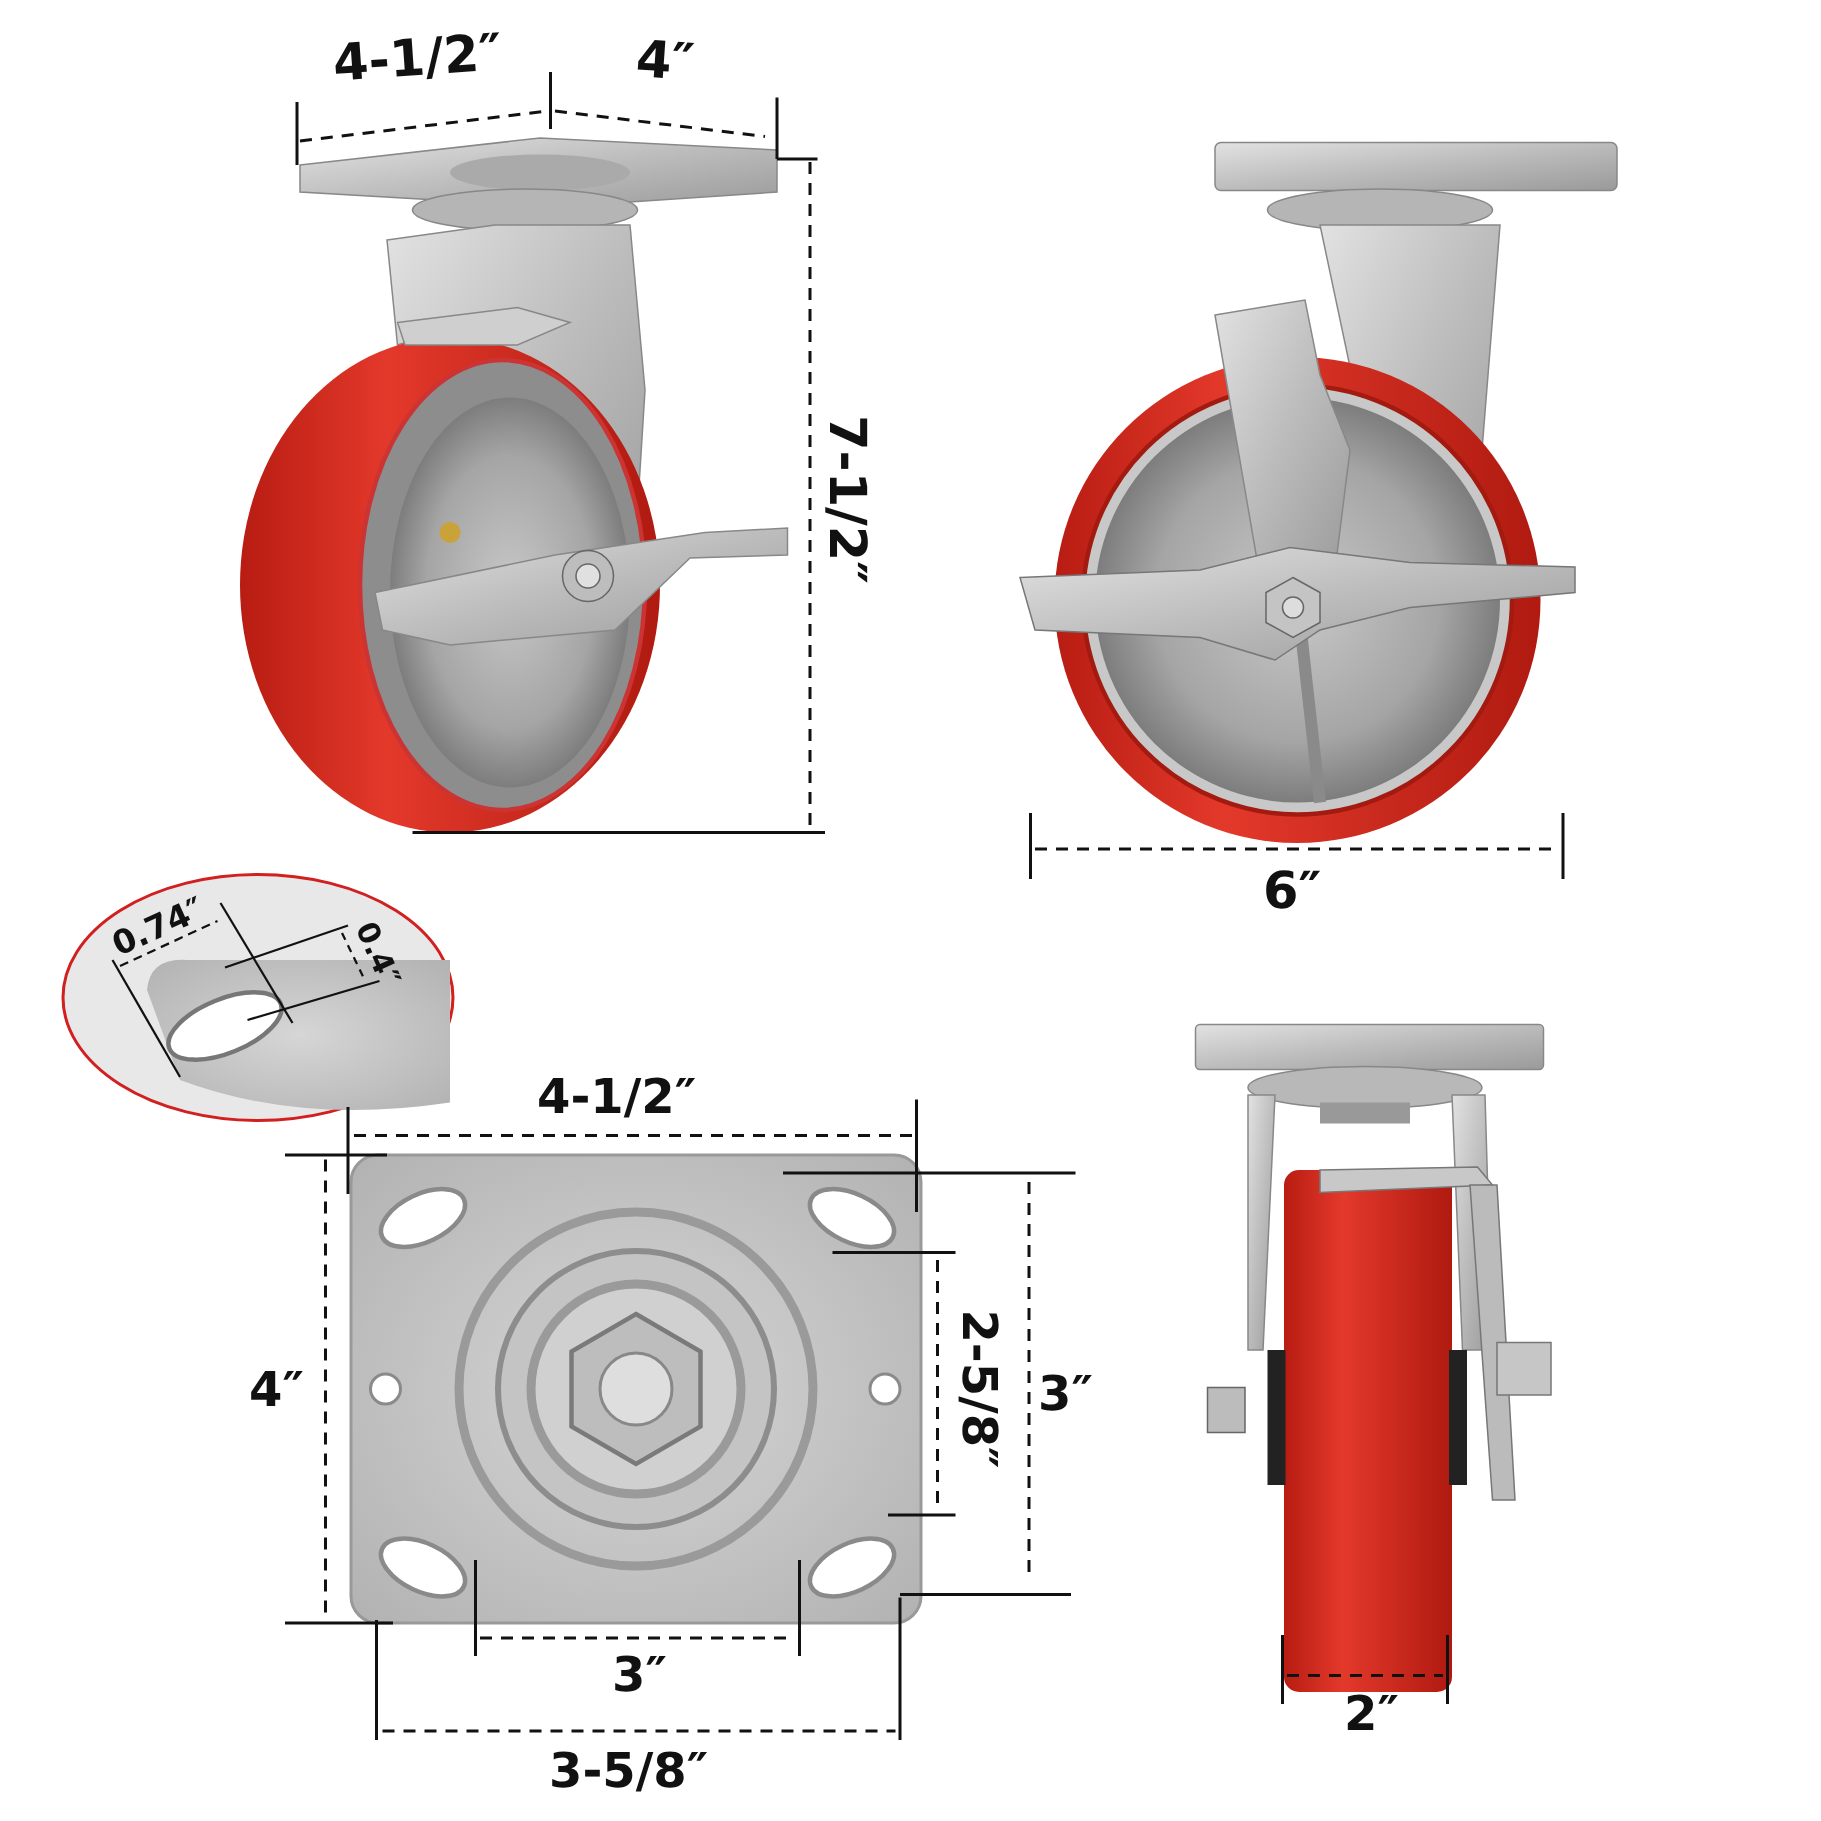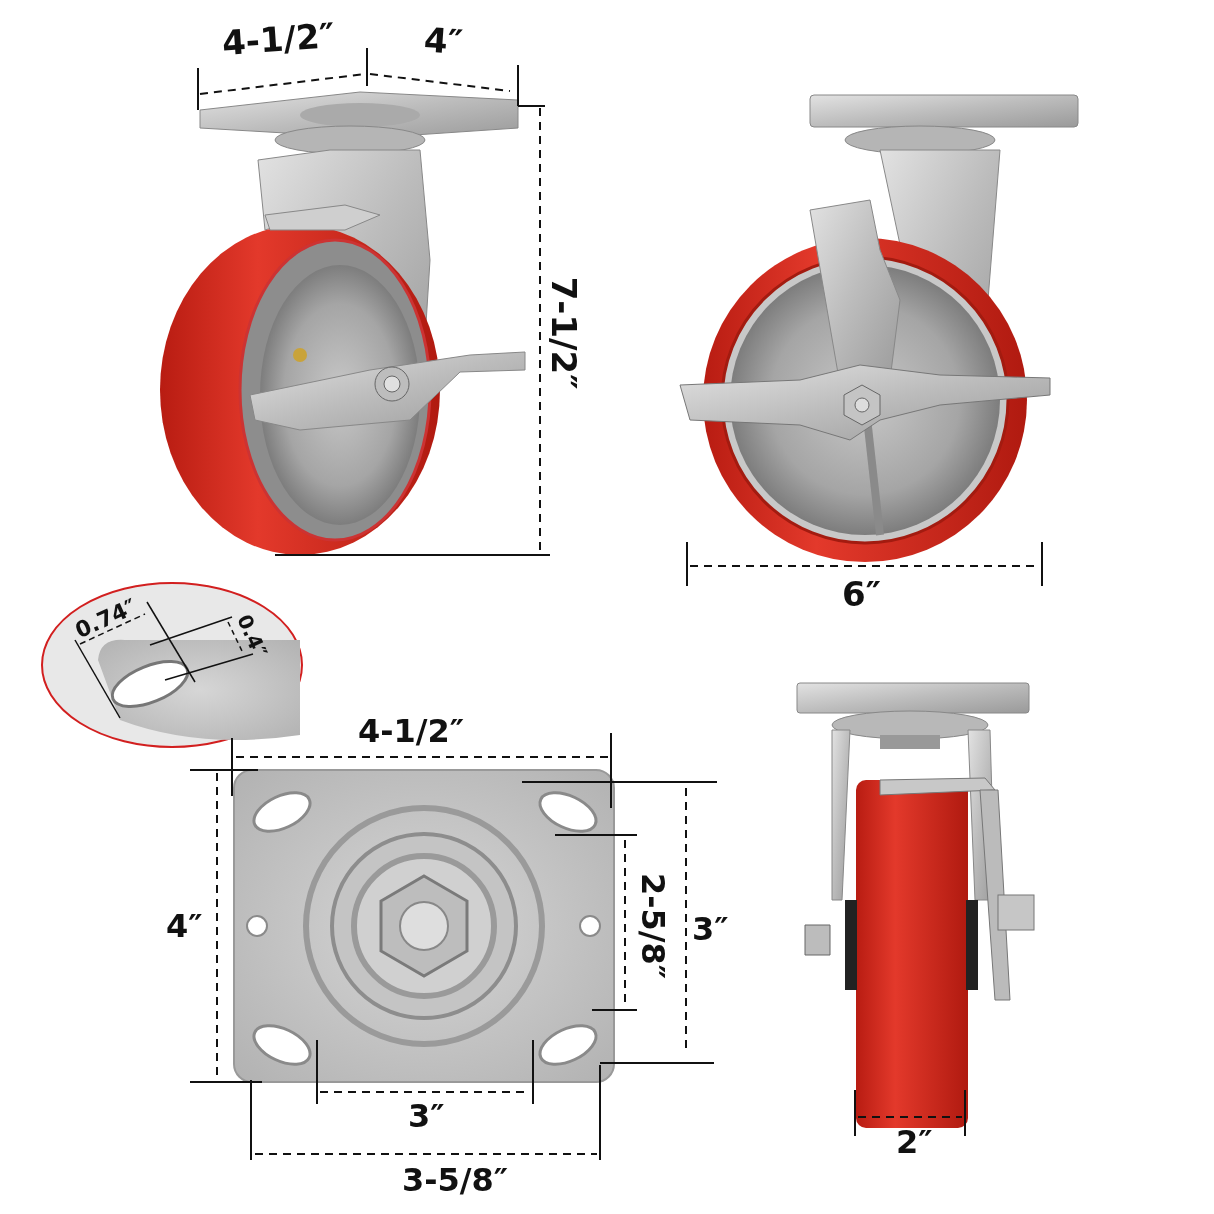--- a/index.html
+++ b/index.html
@@ -165,15 +165,15 @@
 <div class="lbl" style="left:842px;top:577px;font-size:34px;">6″</div>
 
 <div class="lbl" style="left:74px;top:608px;font-size:22px;transform:rotate(-24deg);">0.74″</div>
 <div class="lbl" style="left:230px;top:626px;font-size:20px;transform:rotate(66deg);">0.4″</div>
 
 <div class="lbl" style="left:358px;top:715px;font-size:32px;">4-1/2″</div>
 <div class="lbl" style="left:166px;top:910px;font-size:32px;">4″</div>
 <div class="lbl vlbl" style="left:600px;top:910px;font-size:32px;">2-5/8″</div>
 <div class="lbl" style="left:692px;top:913px;font-size:32px;">3″</div>
 <div class="lbl" style="left:408px;top:1100px;font-size:32px;">3″</div>
-<div class="lbl" style="left:366px;top:1164px;font-size:32px;margin-left:36px;">3-5/8″</div>
+<div class="lbl" style="left:366px;top:1164px;font-size:32px;">3-5/8″</div>
 
 <div class="lbl" style="left:896px;top:1126px;font-size:32px;">2″</div>
 
 </body></html>

